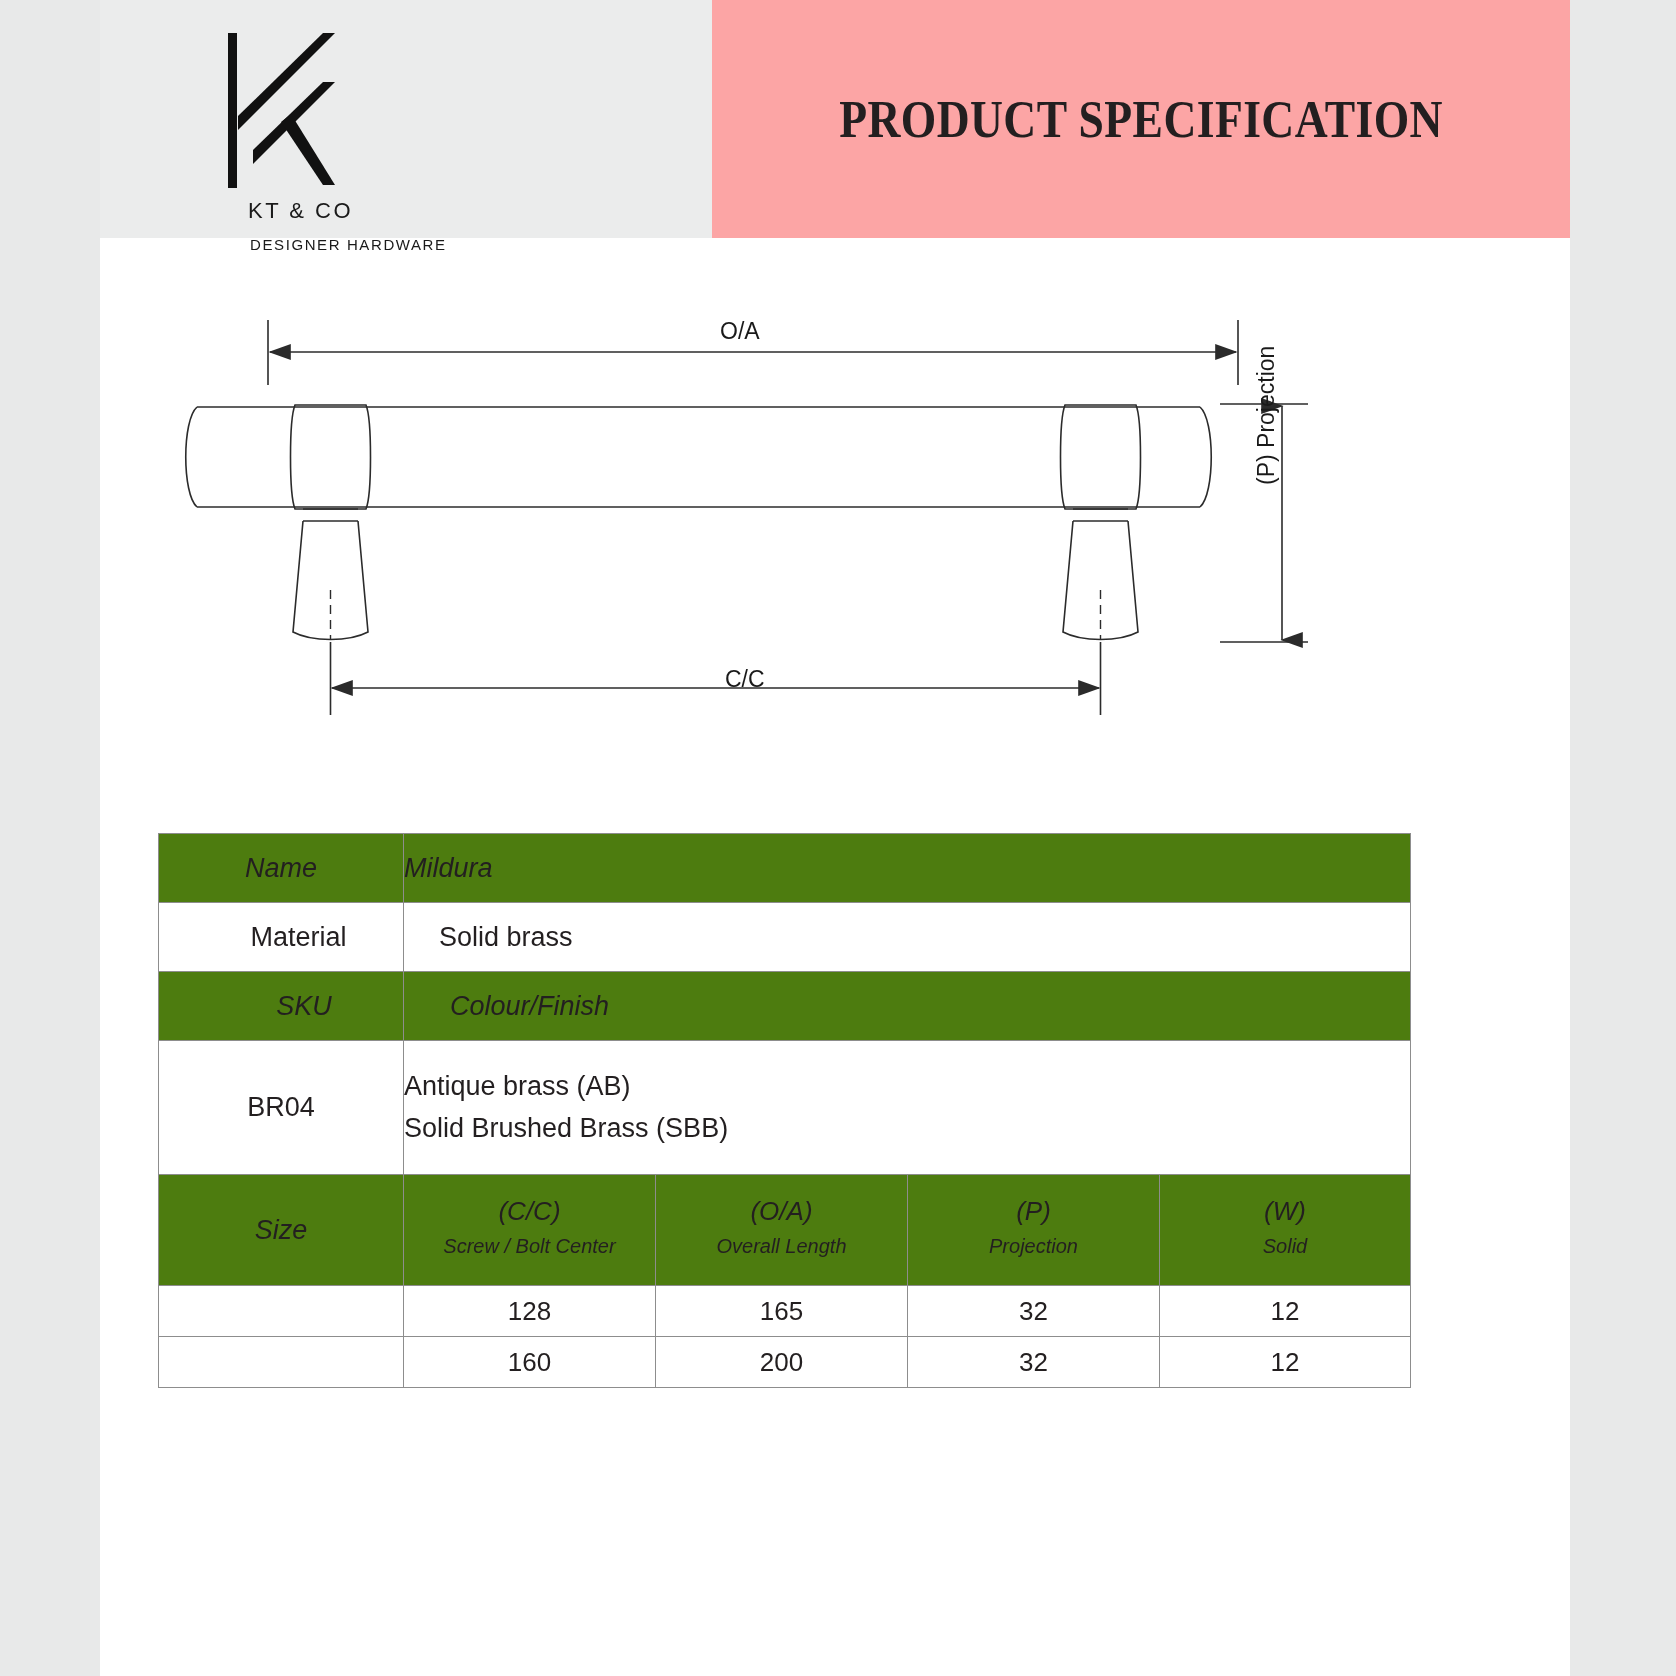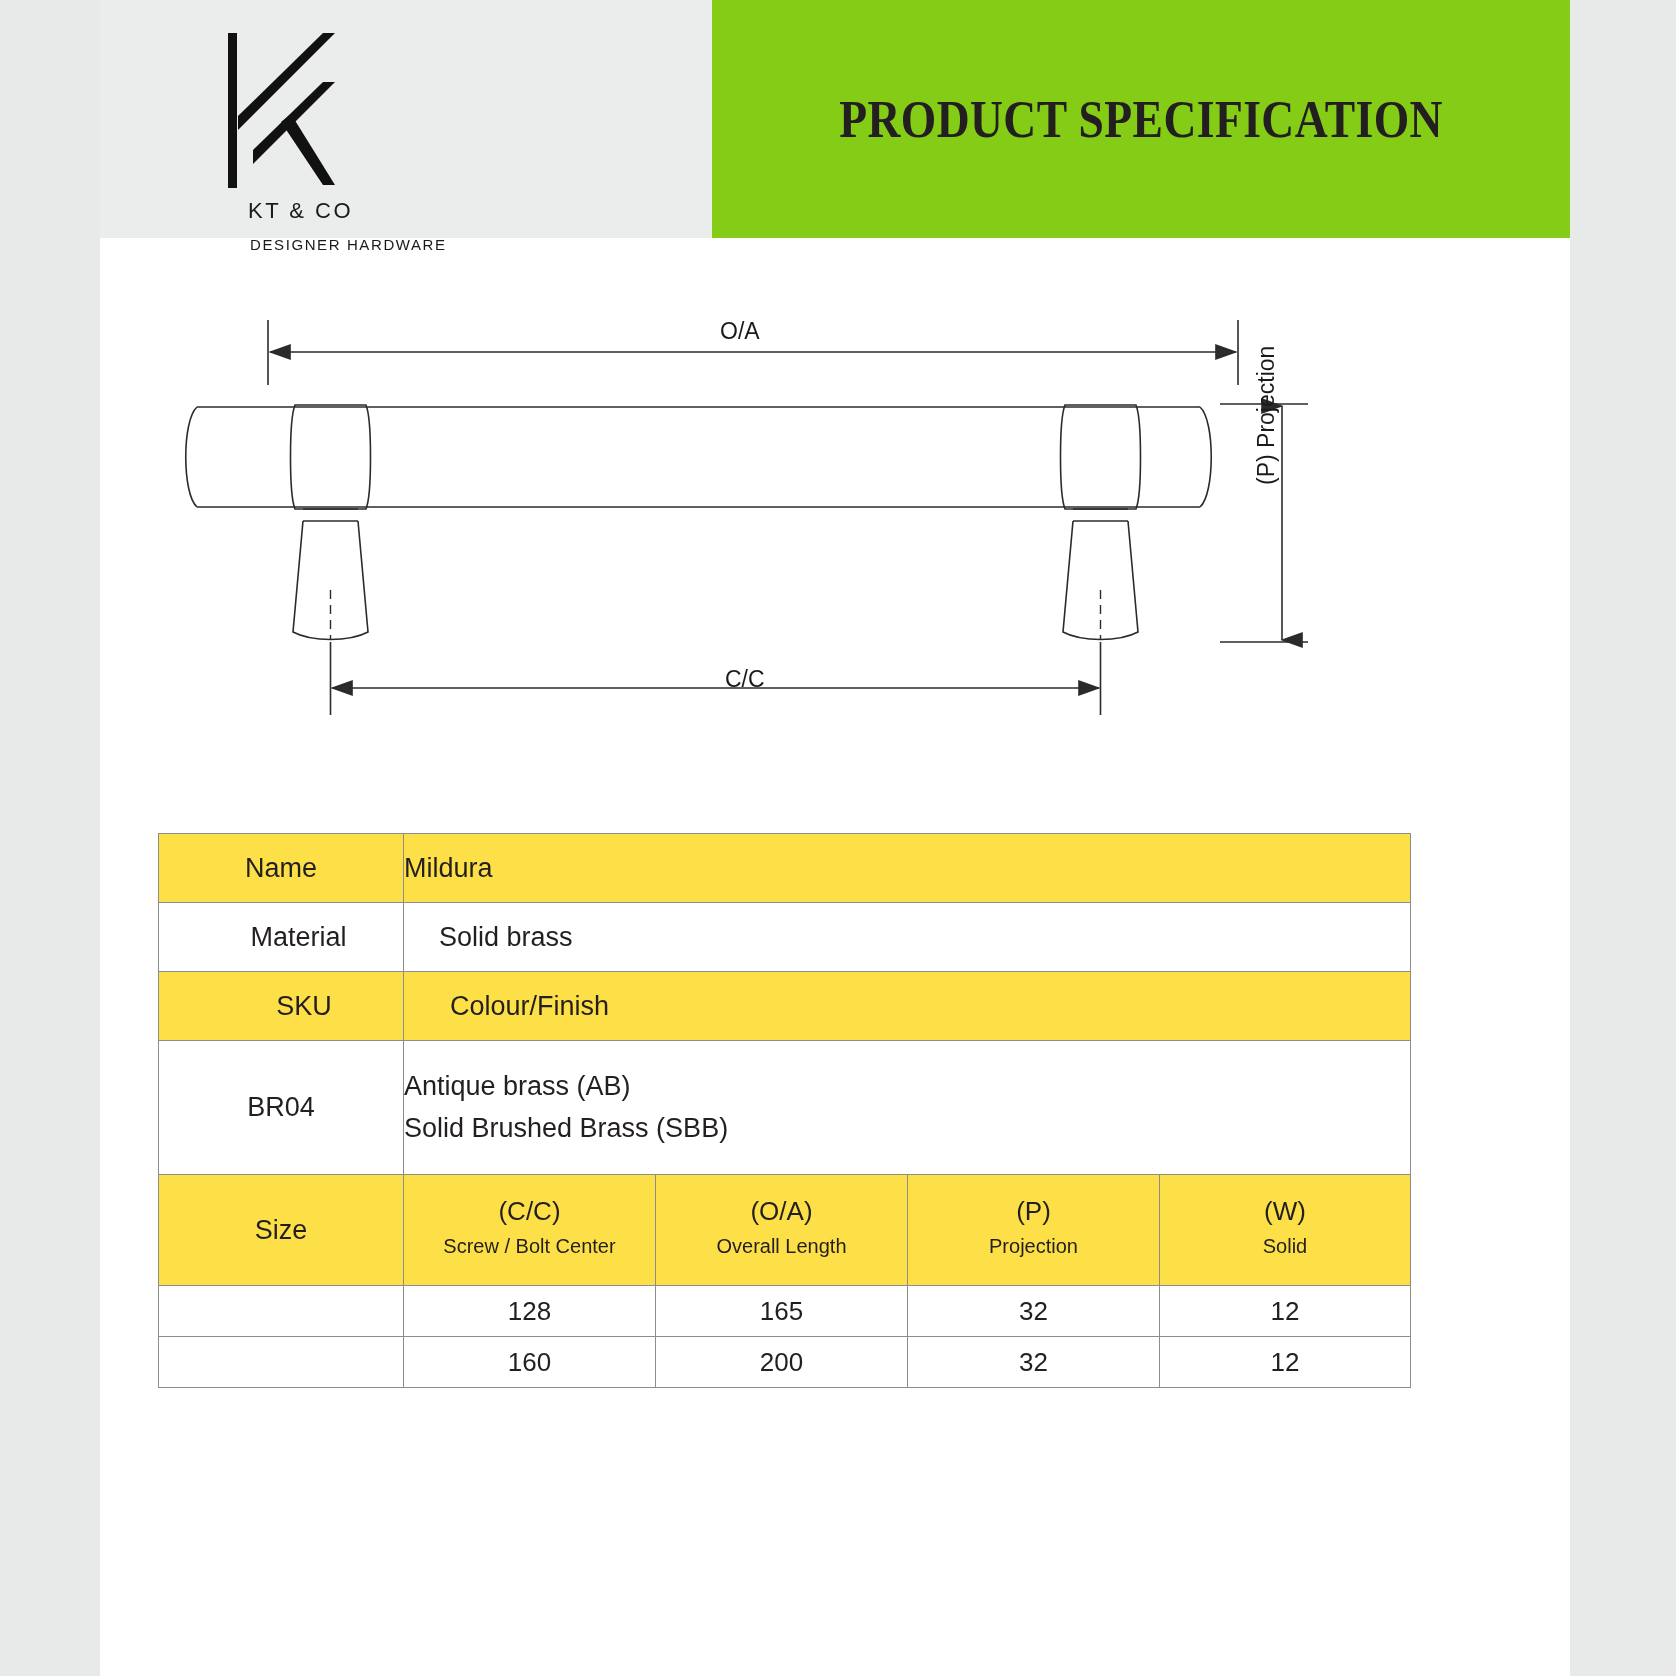--- a/index.html
+++ b/index.html
@@ -45,21 +45,21 @@
     left: 0; top: 0;
     width: 612px;
     height: 238px;
     background: #ebecec;
   }
   .header-right {
     position: absolute;
     left: 612px; top: 0;
     width: 858px;
     height: 238px;
-    background: #84cc16;
+    background: #fca5a5;
     display: flex;
     align-items: center;
     justify-content: center;
   }
   .header-title {
     font-family: "Liberation Serif", serif;
     font-weight: bold;
     font-size: 53px;
     letter-spacing: 0.5px;
     color: #231f20;
@@ -131,21 +131,21 @@
     table-layout: fixed;
   }
   .spec-table td {
     border: 1px solid #8d8d8d;
     color: #231f20;
     font-size: 27px;
     font-weight: 400;
     padding: 0;
     vertical-align: middle;
   }
-  .shaded { background: #fde047; }
+  .shaded { background: #4d7c0f; font-style: italic; }
   .lbl {
     text-align: center;
     width: 245px;
   }
   .val { padding-left: 52px; }
 
   .r-name td    { height: 68px; }
   .r-material td{ height: 68px; padding-left: 35px; }
   .r-sku td     { height: 68px; padding-left: 46px; }
   .r-br04 td    { height: 133px; }

